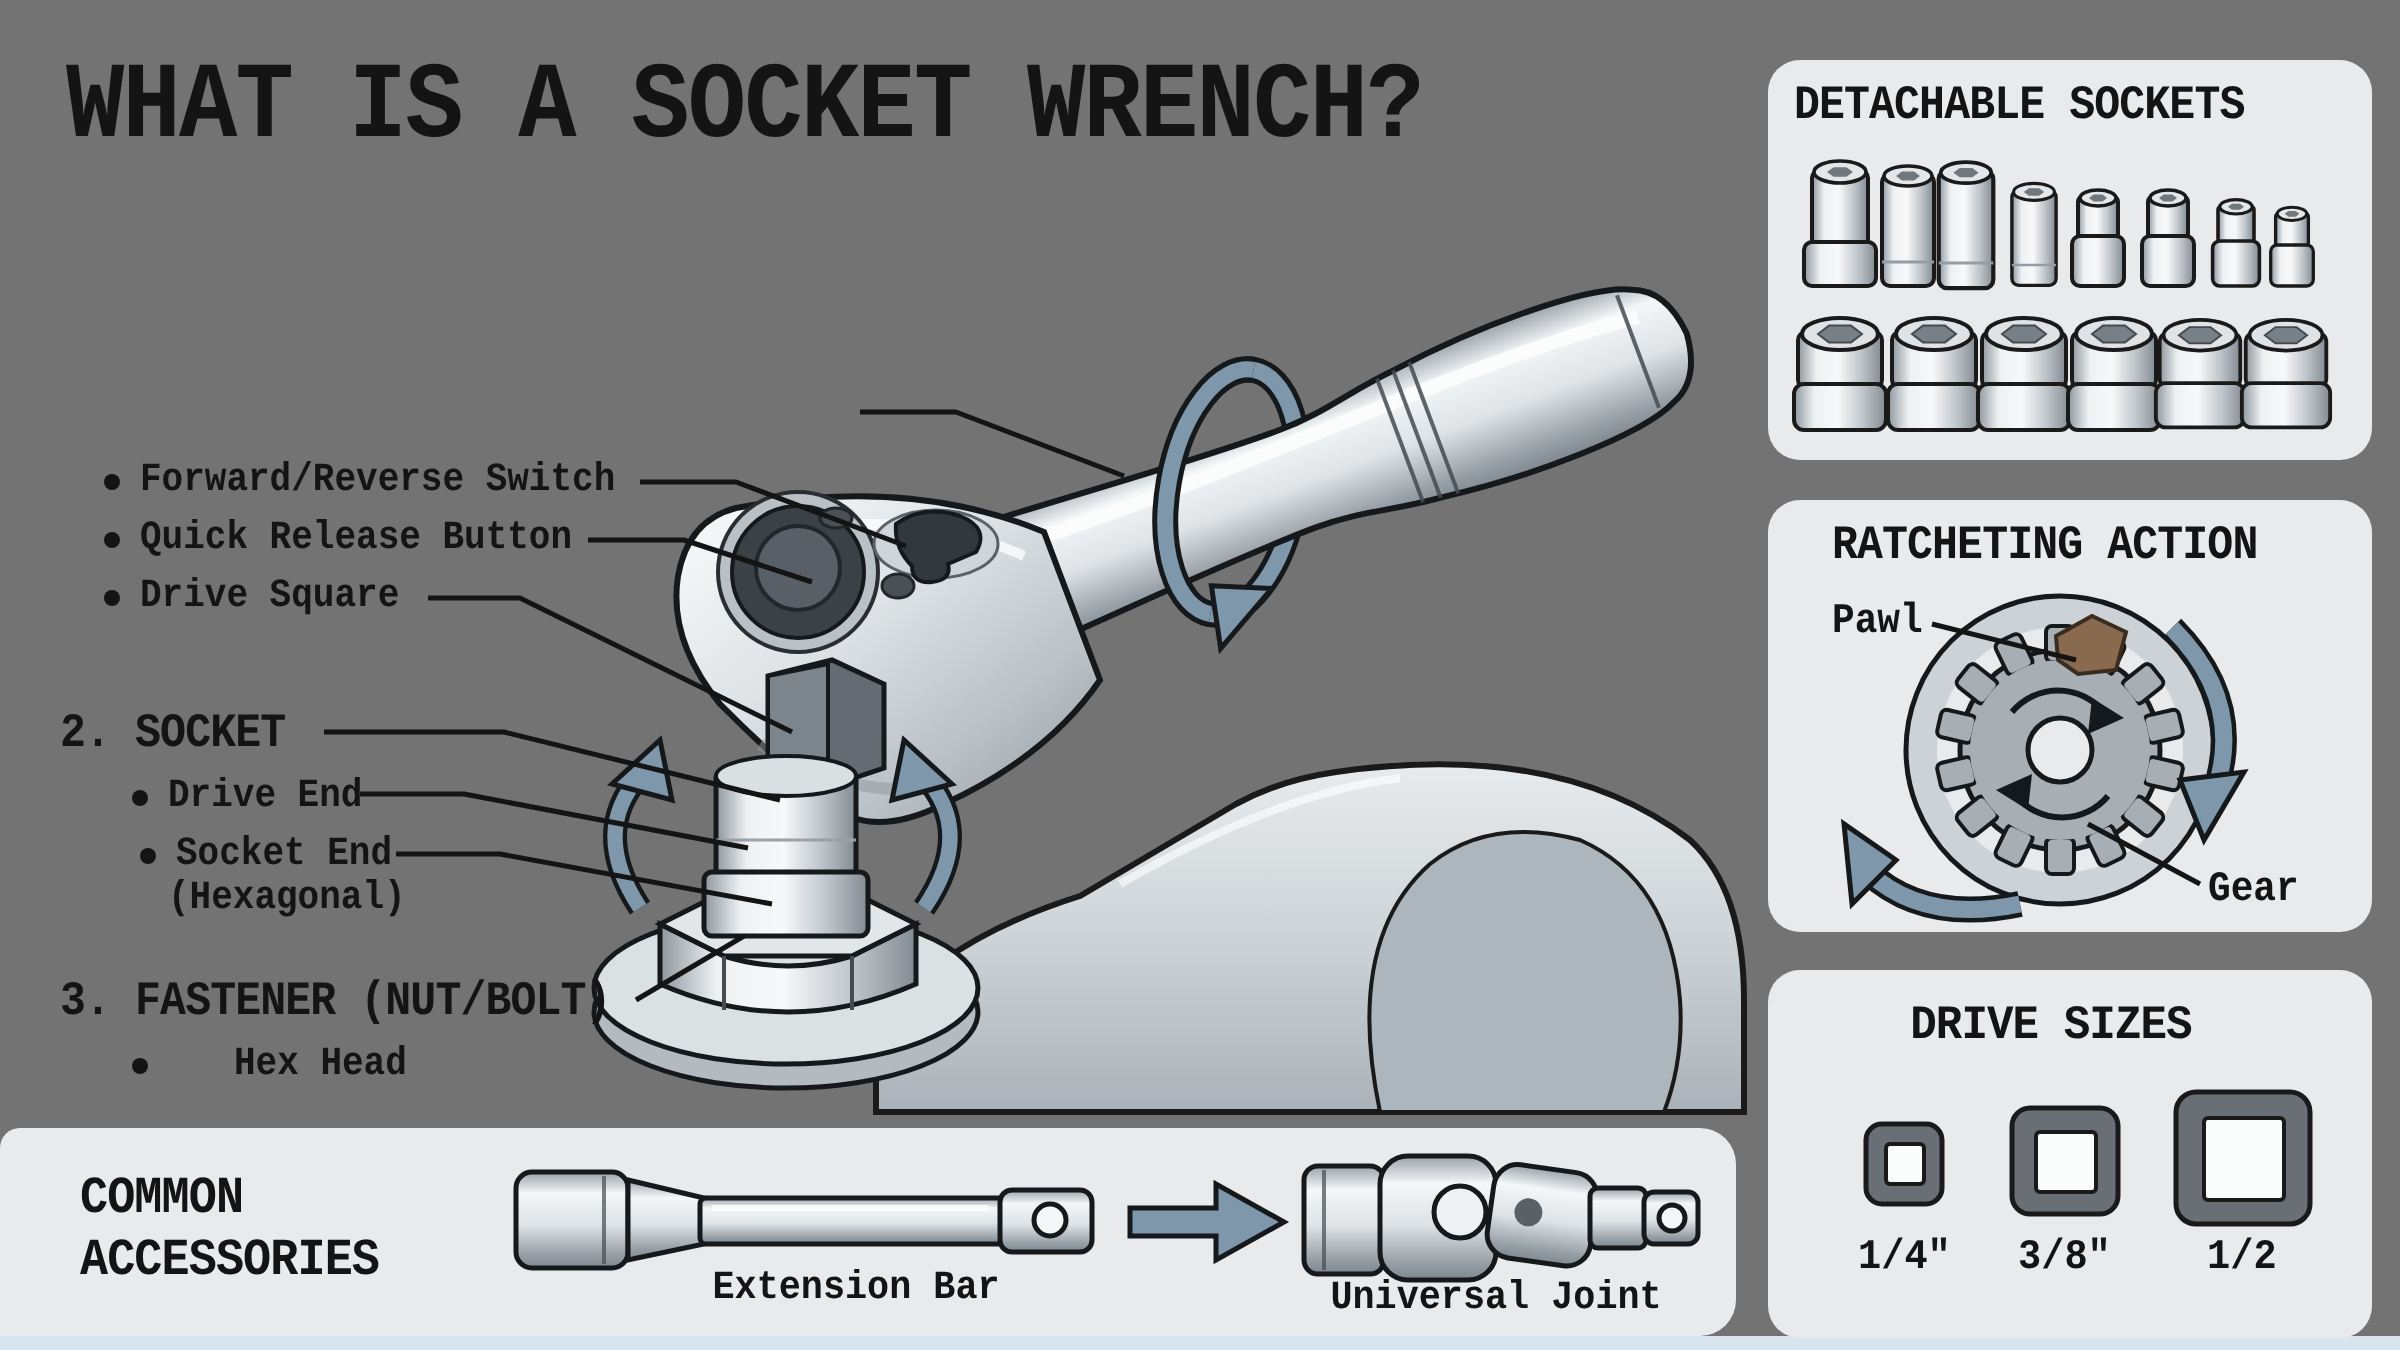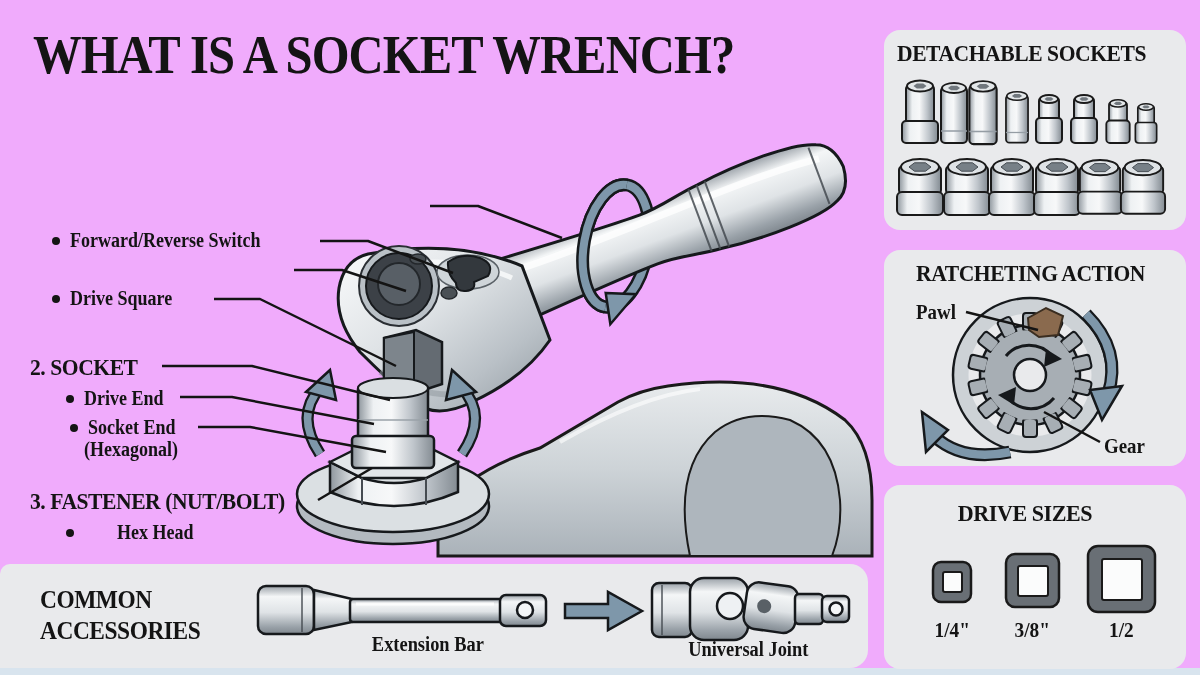--- a/index.html
+++ b/index.html
@@ -1,19 +1,19 @@
 <!DOCTYPE html>
 <html><head>
 <meta charset="utf-8">
 <style>
   html,body{margin:0;padding:0;background:#ffffff;}
   .stage{
     position:relative;width:1200px;height:675px;overflow:hidden;
-    background:#f0abfc;
-    font-family:Liberation Serif, serif;
+    background:#737373;
+    font-family:Liberation Mono, monospace;
     color:#141414;
   }
   .abs{position:absolute;}
   .condensed{transform:scaleX(.9);transform-origin:left center;display:inline-block;white-space:nowrap;}
   .condensed-c{transform:scaleX(.92);transform-origin:center;display:inline-block;white-space:nowrap;}
   .main-title{left:33px;top:24px;font-size:54px;font-weight:900;letter-spacing:-1px;}
   .sec-head{font-size:24px;font-weight:900;letter-spacing:-.5px;}
   .bullet-row{display:flex;align-items:center;gap:10px;font-size:20px;font-weight:700;}
   .dot{width:8px;height:8px;border-radius:50%;background:#141414;flex:0 0 8px;}
   .sub-line{font-size:20px;font-weight:700;}
@@ -290,20 +290,24 @@
   </svg>
 
   <h1 class="abs txt main-title" style="margin:0;">
     <span class="condensed">WHAT IS A SOCKET WRENCH?</span>
   </h1>
 
   <div class="abs txt bullet-row" style="left:52px;top:229px;">
     <span class="dot"></span>
     <span class="condensed">Forward/Reverse Switch</span>
   </div>
+  <div class="abs txt bullet-row" style="left:52px;top:258px;">
+    <span class="dot"></span>
+    <span class="condensed">Quick Release Button</span>
+  </div>
   <div class="abs txt bullet-row" style="left:52px;top:287px;">
     <span class="dot"></span>
     <span class="condensed">Drive Square</span>
   </div>
 
   <div class="abs txt sec-head" style="left:30px;top:354px;">
     <span class="condensed"><span>2.</span>&nbsp;<span>SOCKET</span></span>
   </div>
   <div class="abs txt bullet-row" style="left:66px;top:387px;">
     <span class="dot"></span>

